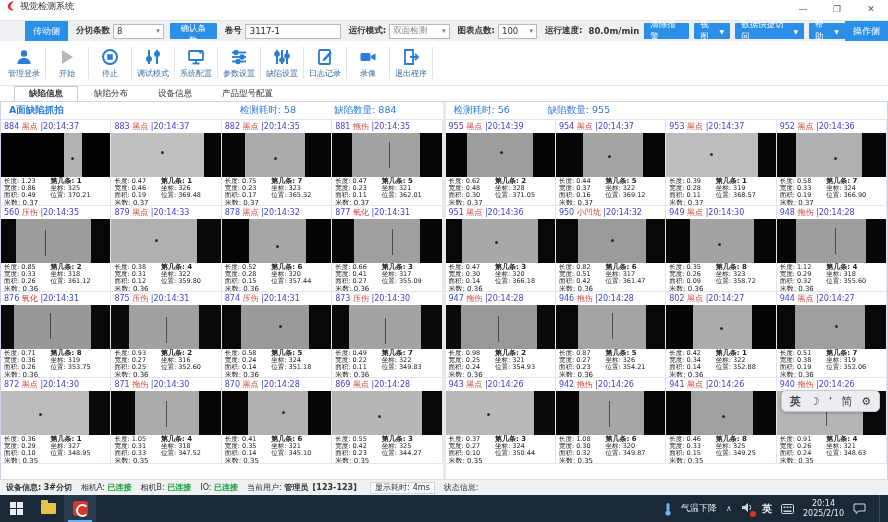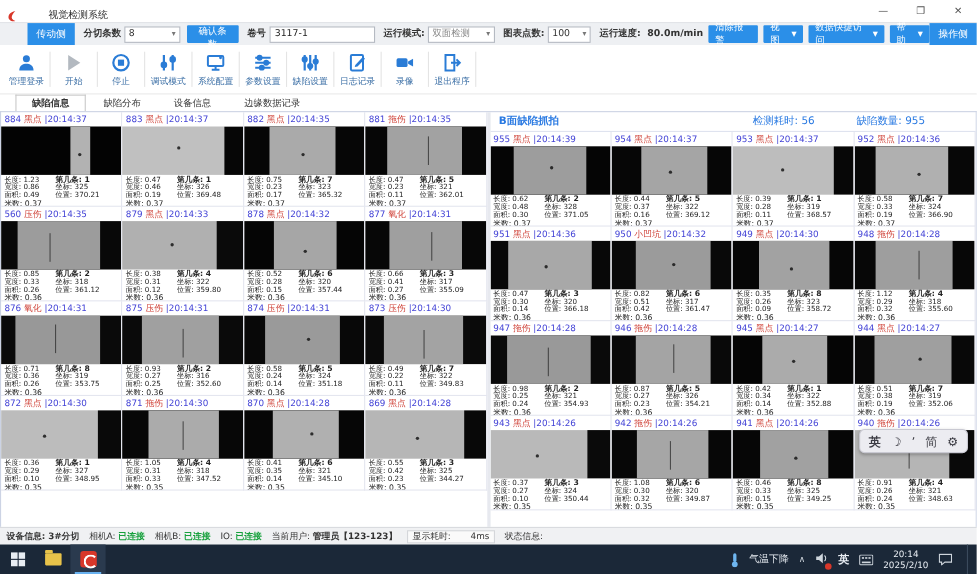--- a/index.html
+++ b/index.html
@@ -1,20 +1,20 @@
 <!DOCTYPE html>
 <html><head>
 <meta charset="utf-8">
 <style>
   * { margin:0; padding:0; box-sizing:border-box; }
   html,body { width:888px; height:522px; overflow:hidden; font-family:"DejaVu Sans","Liberation Sans",sans-serif; background:#fff; }
   .app { width:888px; height:522px; display:flex; flex-direction:column; position:relative; }
 
   
-  .titlebar { height:20px; display:flex; align-items:flex-end; background:#fff; padding-left:6px; flex:0 0 auto;gap:24px; }
+  .titlebar { height:20px; display:flex; align-items:flex-start; background:#fff; padding-left:6px; flex:0 0 auto; }
   .logo { width:10px; height:11px; margin-right:4px; }
   .title { font-size:9px; color:#333; }
   .win-controls { margin-left:auto; display:flex; }
   .win-btn { width:34px; height:18px; display:flex; align-items:center; justify-content:center; font-size:9px; color:#555; }
 
   
   .topbar { height:21px; background:#eef0f3; border-top:1px solid #e2e4e8; display:flex; align-items:center; font-size:8.5px; color:#333; flex:0 0 auto;padding-left:25px; }
   .side-btn { background:#2b8fe8; color:#fff; height:100%; display:flex; align-items:center; padding:0 8px; font-size:9px; flex:0 0 auto; }
   .tb-label { font-weight:bold; margin:0 3px 0 8px; white-space:nowrap; }
   .sel { background:#fff; border:1px solid #b5bac2; height:15px; display:flex; align-items:center; padding:0 3px; gap:5px; }
@@ -64,21 +64,21 @@
   .m-line { font-size:7px; margin-top:1px; }
 
   
   .ime { position:absolute; right:8px; top:390px; height:22px; background:#ececf1; border:1px solid #c9c9d2; border-radius:5px; box-shadow:0 1px 3px rgba(0,0,0,.25); display:flex; align-items:center; padding:0 8px; gap:9px; font-size:11px; color:#3c3c44; }
   .ime span { line-height:1; }
 
   
   .statusbar { height:16px; background:#f0f1f3; border-top:1px solid #d9dbdf; display:flex; align-items:center; font-size:8px; color:#333; padding-left:6px; gap:9px; flex:0 0 auto; white-space:nowrap; }
   .statusbar b { font-weight:bold; }
   .ok { color:#16a03c; font-weight:bold; }
-  .sb-box { border:1px solid #d4d6da; padding:0 4px; height:12px; display:flex; align-items:center; gap:18px; background:#fafafa; }
+  .sb-box { border:1px solid #d4d6da; padding:0 4px; height:12px; display:flex; align-items:center; gap:3px; background:#fafafa; }
 
   
   .taskbar { height:27px; background:#1b2838; display:flex; align-items:center; color:#e8edf3; flex:0 0 auto; }
   .tb-icon { width:32px; height:27px; display:flex; align-items:center; justify-content:center; position:relative; }
   .tb-icon.active { background:#2a3a4e; }
   .tb-icon.active::after { content:""; position:absolute; left:4px; right:4px; bottom:0; height:2px; background:#69b2f0; }
   .app-red { width:15px; height:15px; background:#d8372a; border-radius:3px; position:relative; }
   .app-red::after { content:""; position:absolute; left:3px; top:3px; width:9px; height:9px; border:2px solid #fff; border-right-color:transparent; border-radius:50%; }
   .folder { width:15px; height:11px; background:#e8c34a; border-radius:1px; position:relative; }
   .folder::before { content:""; position:absolute; top:-3px; left:0; width:7px; height:3px; background:#e8c34a; border-radius:1px 1px 0 0; }
@@ -239,25 +239,30 @@
       <span>退出程序</span>
     </div>
     <div class="tool-sep"></div>
   </div>
 
 
   <div class="sub-tabs">
     <div class="sub-tab active">缺陷信息</div>
     <div class="sub-tab">缺陷分布</div>
     <div class="sub-tab">设备信息</div>
-    <div class="sub-tab">边缘数据记录</div>
+    <div class="sub-tab">产品型号配置</div>
   </div>
 
   <div class="panel-wrap">
     <div class="panel">
+      <div class="panel-h">
+        <span class="panel-title">A面缺陷抓拍</span>
+        <span class="ph-item"><span>检测耗时:</span> <span>58</span></span>
+        <span class="ph-item"><span>缺陷数量:</span> <span>884</span></span>
+      </div>
       <div class="grid">
   <div class="cell">
     <div class="cell-h">
       <span class="cid">884</span>
       <span class="ctype">黑点</span>
       <span class="ctime">|20:14:37</span>
     </div>
     <div class="cimg" style="background: rgb(3, 3, 3);">
       <span class="band" style="left: 58%; width: 16%; background: rgb(178, 178, 178);"></span>
       <span class="mark dot" style="left: 64%; top: 55%;"></span>
@@ -648,21 +653,20 @@
         <div class="first"><span>第几条:</span> <span>3</span></div>
         <div><span>坐标:</span> <span>325</span></div>
         <div><span>位置:</span> <span>344.27</span></div>
       </div>
     </div>
   </div>
 </div>
     </div>
     <div class="panel">
       <div class="panel-h">
-        <span class="panel-title">B面缺陷抓拍</span>
         <span class="ph-item"><span>检测耗时:</span> <span>56</span></span>
         <span class="ph-item"><span>缺陷数量:</span> <span>955</span></span>
       </div>
       <div class="grid">
   <div class="cell">
     <div class="cell-h">
       <span class="cid">955</span>
       <span class="ctype">黑点</span>
       <span class="ctime">|20:14:39</span>
     </div>
@@ -905,21 +909,21 @@
       <div class="col-r">
         <div class="first"><span>第几条:</span> <span>5</span></div>
         <div><span>坐标:</span> <span>326</span></div>
         <div><span>位置:</span> <span>354.21</span></div>
       </div>
     </div>
   </div>
 
   <div class="cell">
     <div class="cell-h">
-      <span class="cid">945</span>
+      <span class="cid">802</span>
       <span class="ctype">黑点</span>
       <span class="ctime">|20:14:27</span>
     </div>
     <div class="cimg" style="background: rgb(5, 5, 5);">
       <span class="band" style="left: 24%; width: 54%; background: rgb(171, 171, 171);"></span>
       <span class="mark dot" style="left: 49%; top: 50%;"></span>
     </div>
     <div class="cinfo">
       <div class="col-l">
         <div><span>长度:</span> <span>0.42</span></div>

